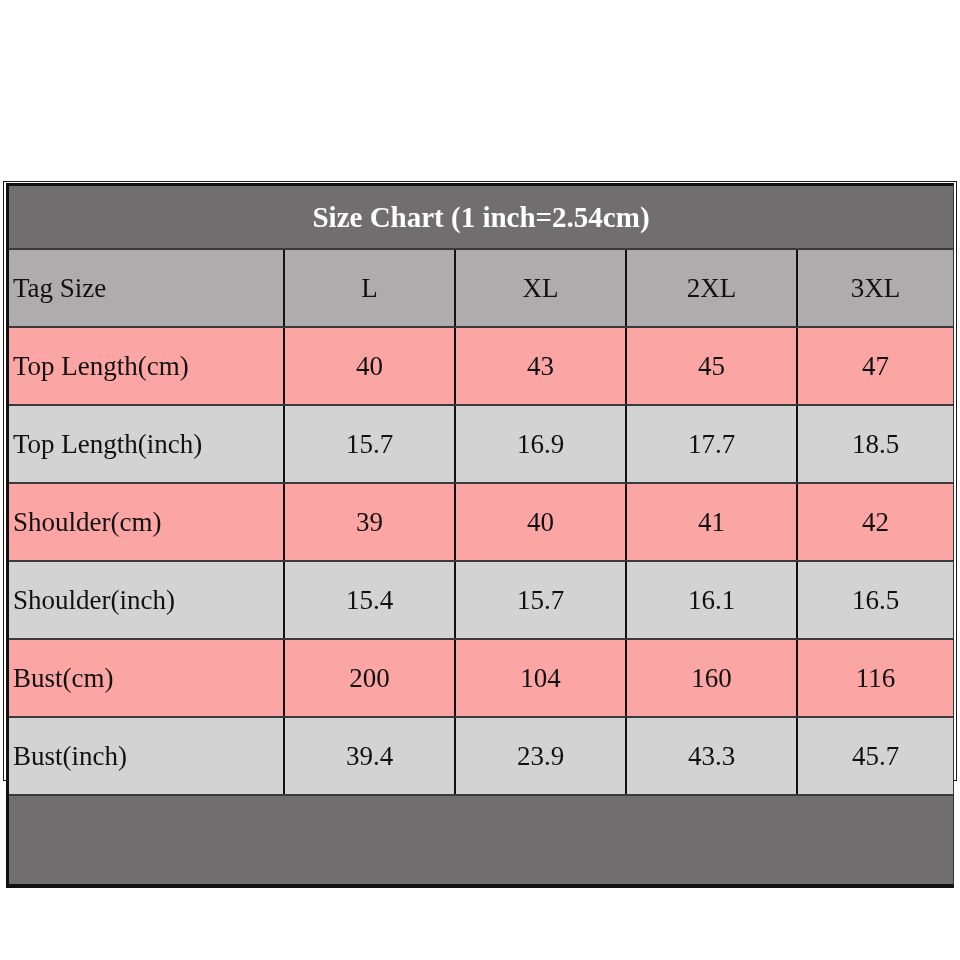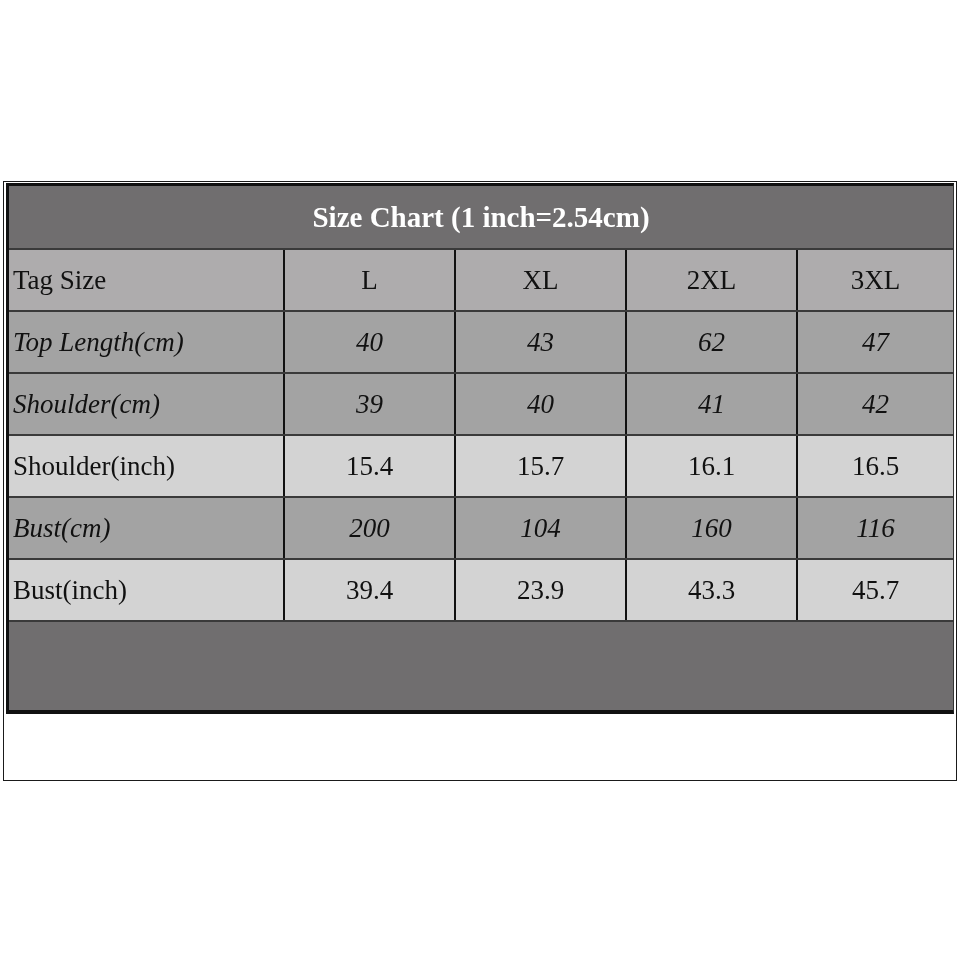--- a/index.html
+++ b/index.html
@@ -47,36 +47,36 @@
     table.grid {
       border-collapse: collapse;
       width: 100%;
       table-layout: fixed;
       font-family: "Liberation Serif", serif;
       font-size: 27px;
       color: #111;
     }
     table.grid td {
       height: 60px;
-      padding: 0;
+      padding: 8px;
       border-right: 2px solid #111;
       border-bottom: 2px solid #3a3a3a;
       text-align: center;
       vertical-align: middle;
     }
     table.grid td:last-child {
       border-right: none;
     }
     table.grid td.label {
       text-align: left;
       padding-left: 4px;
       white-space: nowrap;
     }
     tr.header td { background: #aeacad; }
-    tr.row-white td { background: #a3a3a3; font-style: italic; }
+    tr.row-white td { background: #fca5a5; }
     tr.row-gray td { background: #d3d3d3; }
     .footer {
       background: #706e6f;
       color: #ffffff;
       font-family: "Liberation Serif", serif;
       font-weight: bold;
       font-size: 26px;
       text-align: center;
       line-height: 38px;
       padding: 6px 8px 6px 8px;
@@ -108,22 +108,29 @@
           <td class="label">Tag Size</td>
           <td>L</td>
           <td>XL</td>
           <td>2XL</td>
           <td>3XL</td>
         </tr>
         <tr class="row-white">
           <td class="label">Top Length(cm)</td>
           <td>40</td>
           <td>43</td>
-          <td>62</td>
+          <td>45</td>
           <td>47</td>
+        </tr>
+        <tr class="row-gray">
+          <td class="label">Top Length(inch)</td>
+          <td>15.7</td>
+          <td>16.9</td>
+          <td>17.7</td>
+          <td>18.5</td>
         </tr>
         <tr class="row-white">
           <td class="label">Shoulder(cm)</td>
           <td>39</td>
           <td>40</td>
           <td>41</td>
           <td>42</td>
         </tr>
         <tr class="row-gray">
           <td class="label">Shoulder(inch)</td>

